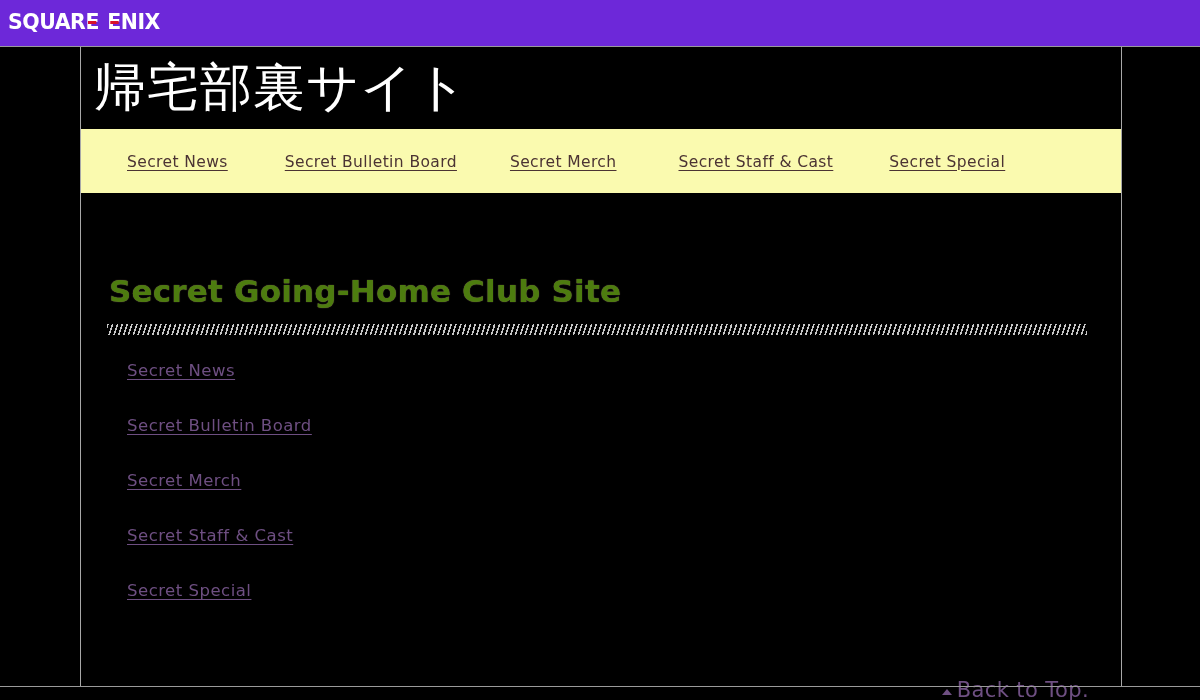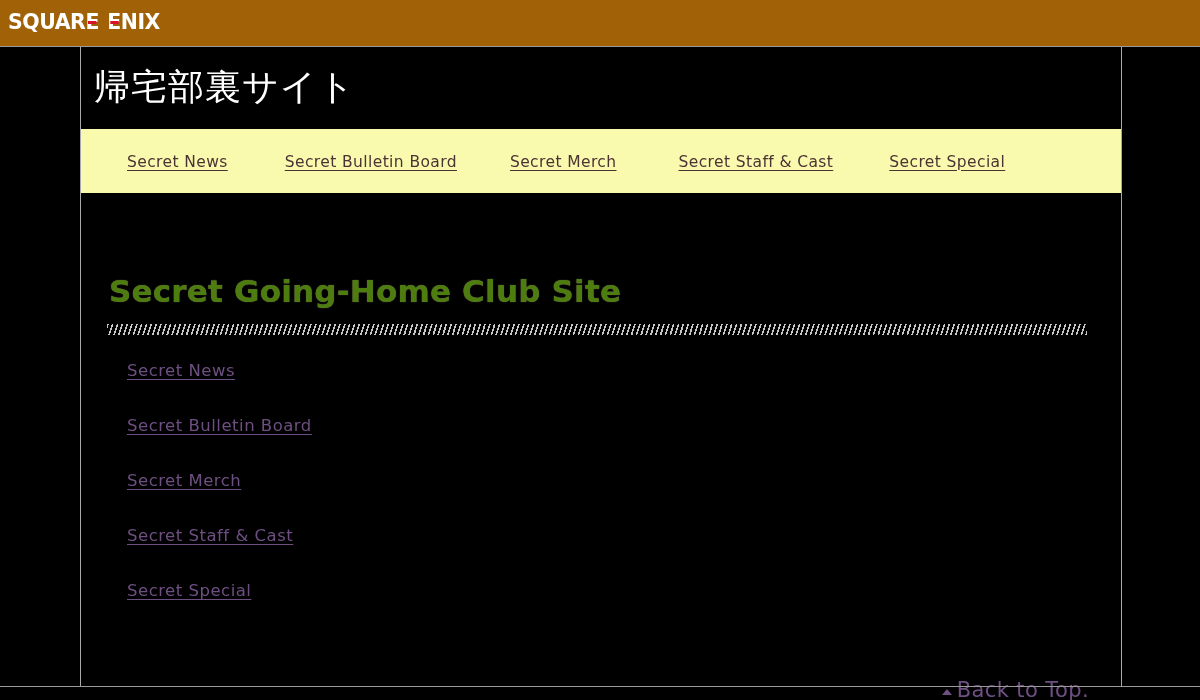--- a/index.html
+++ b/index.html
@@ -14,21 +14,21 @@
     font-family: "DejaVu Sans", "Liberation Sans", sans-serif;
     position: relative;
   }
 
   
   #se-bar {
     position: absolute;
     left: 0; top: 0;
     width: 1200px;
     height: 47px;
-    background: #a16207;
+    background: #6d28d9;
     border-bottom: 1px solid #9a9a9a;
     box-sizing: border-box;
     padding-left: 29px;
   }
   #se-logo {
     position: absolute;
     left: 8px;
     top: 10px;
     height: 24px;
     display: flex;
@@ -81,21 +81,21 @@
     height: 0;
     border-top: 1px solid #9a9a9a;
   }
 
   
   #site-title {
     position: absolute;
     left: 13px;
     top: 9px;
     font-family: "DejaVu Serif", "Liberation Serif", serif;
-    font-size: 36px;
+    font-size: 52px;
     line-height: 62px;
     color: #ffffff;
     letter-spacing: 1px;
     white-space: nowrap;
     font-weight: normal;
     margin: 0;
   }
 
   
   #navbar {

